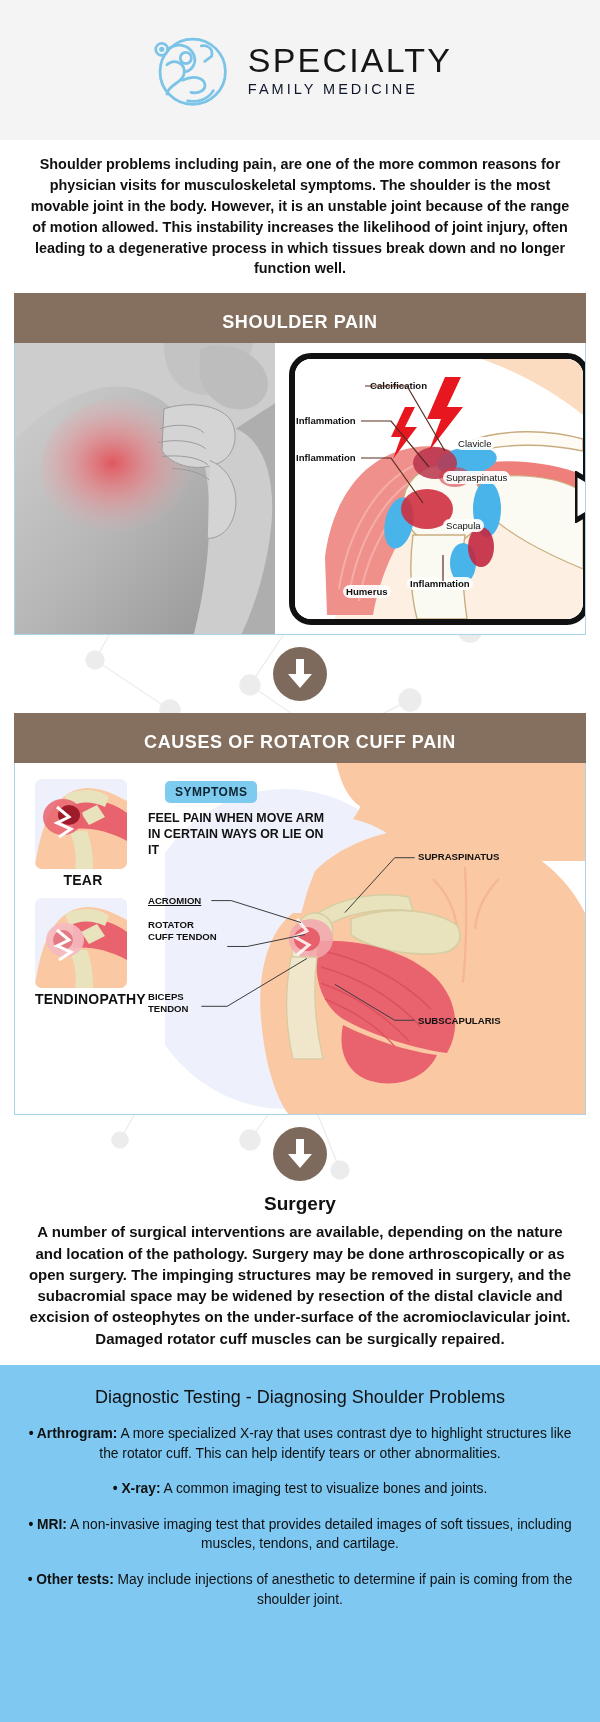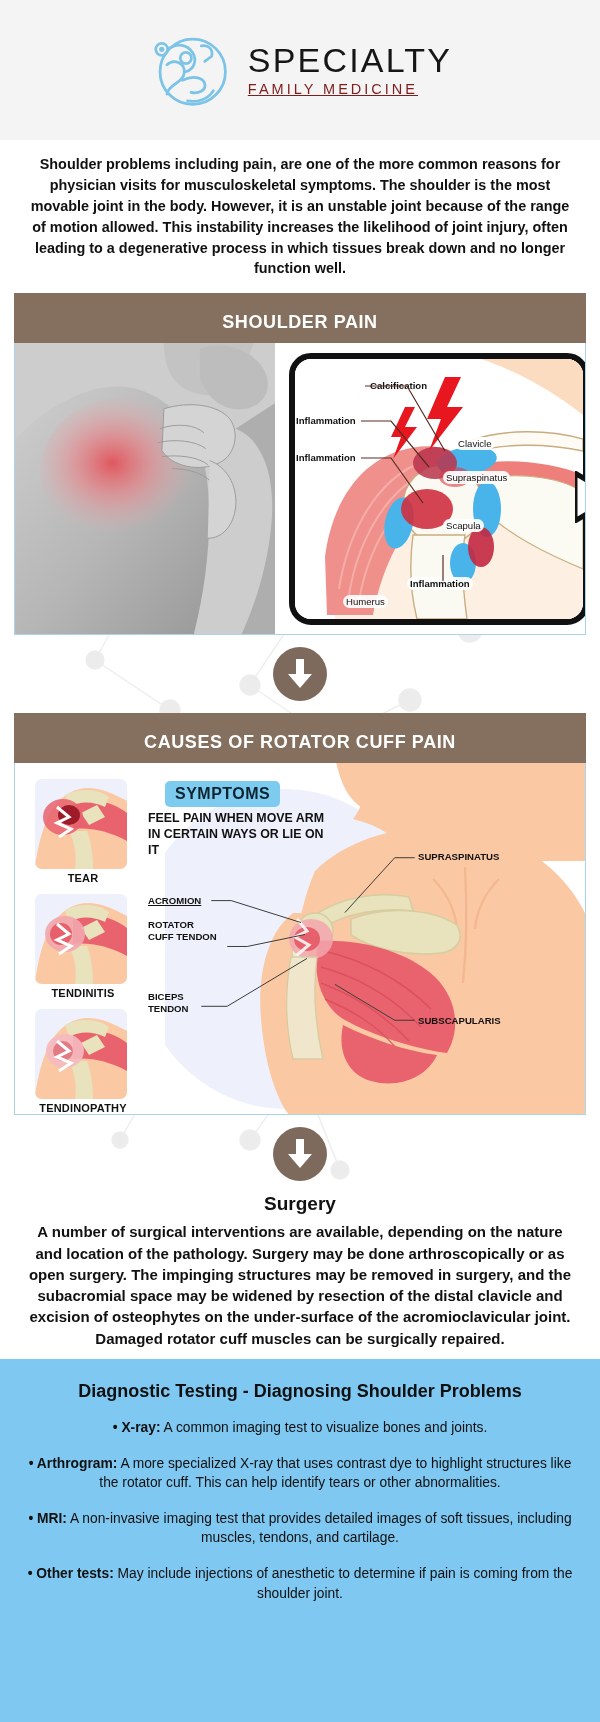--- a/index.html
+++ b/index.html
@@ -23,23 +23,22 @@
     display: flex; align-items: center; justify-content: center;
     gap: 14px;
   }
   .logo-mark { width: 86px; height: 86px; flex: 0 0 auto; }
   .logo-text { display:flex; flex-direction:column; justify-content:center; }
   .logo-title {
     font-size: 34px; letter-spacing: 2.2px; color:#161616; font-weight:400;
     line-height: 1.02;
   }
   .logo-sub {
-    font-size: 14.5px; letter-spacing: 3.0px; color:#7f1d1d; font-weight:400;
+    font-size: 14.5px; letter-spacing: 3.0px; color:#0f172a; font-weight:400;
     margin-top: 4px;
-    text-decoration: underline;
   }
 
   
   .intro {
     position:relative; z-index:2;
     padding: 14px 28px 14px 28px;
     text-align: center;
     font-size: 14.4px;
     line-height: 1.45;
     color: #111111;
@@ -103,52 +102,52 @@
   
   .rc-body { height: 352px; position:relative; background:#ffffff; }
   .rc-thumbs { position:absolute; left: 20px; top: 16px; width: 96px; }
   .rc-thumb { margin-bottom: 10px; }
   .rc-thumb-img {
     width: 92px; height: 90px; border-radius: 7px;
     background: linear-gradient(135deg,#eef1fb 0%, #f6f0f3 100%);
     position: relative; overflow:hidden;
   }
   .rc-thumb-cap {
-    text-align:center; font-size: 11px; font-weight:800; color:#111111;
+    text-align:center; font-size: 14px; font-weight:800; color:#111111;
     letter-spacing:.2px; margin-top: 3px;
   }
   .symptoms-pill {
     position:absolute; left: 150px; top: 18px;
     background: #7ecbf0; color:#0d2430;
-    font-size: 16px; font-weight: 800; letter-spacing:.5px;
+    font-size: 12px; font-weight: 800; letter-spacing:.5px;
     padding: 4px 10px; border-radius: 5px;
   }
   .symptoms-text {
     position:absolute; left: 133px; top: 48px; width: 180px;
     font-size: 12.4px; font-weight: 800; line-height: 1.28; color:#111111;
   }
   .rc-label {
     position:absolute; font-size: 9.6px; font-weight: 800; color:#111111;
     line-height: 1.25; white-space: pre-line;
   }
 
   
-  .surgery-wrap { position:relative; z-index:2; padding: 0 24px 10px 24px; text-align:center; }
+  .surgery-wrap { position:relative; z-index:2; padding: 0 24px 16px 24px; text-align:center; }
   .surgery-title { font-size: 19px; font-weight: 800; color:#111111; margin-bottom: 6px; }
   .surgery-text { font-size: 15px; line-height: 1.42; font-weight: 600; color:#111111; }
 
   
   .diag {
     position:relative; z-index:2;
     background: #7ec8f2;
     padding: 22px 26px 26px 26px;
     text-align:center;
     min-height: 440px;
   }
-  .diag-title { font-size: 18px; font-weight: 700; color:#101010; margin-bottom: 16px; }
+  .diag-title { font-size: 18px; font-weight: 400; color:#101010; margin-bottom: 16px; }
   .diag-item { font-size: 13.8px; line-height: 1.42; color:#101010; margin-bottom: 16px; font-weight:500; }
   .diag-item b { font-weight: 800; }
 </style>
 </head>
 <body>
 
 <div class="page">
 
   <svg class="bg-net" viewBox="0 0 600 1140" preserveAspectRatio="none">
     <g stroke="#ededed" stroke-width="1.4" fill="#ececec">
@@ -301,21 +300,21 @@
             <polygon class="bolt" points="150,18 132,60 146,60 134,92 168,48 152,48 166,18"></polygon>
             <polygon class="bolt" points="110,48 96,78 106,78 98,100 122,68 110,68 120,48"></polygon>
           </svg>
 
           <span class="sp-label bold" style="left:72px; top:20px;">Calcification</span>
           <span class="sp-label bold" style="left:-2px; top:55px;">Inflammation</span>
           <span class="sp-label bold" style="left:-2px; top:92px;">Inflammation</span>
           <span class="sp-label" style="left:160px; top:78px;">Clavicle</span>
           <span class="sp-label" style="left:148px; top:112px;">Supraspinatus</span>
           <span class="sp-label" style="left:148px; top:160px;">Scapula</span>
-          <span class="sp-label" style="left:48px; top:236px;">Humerus</span>
+          <span class="sp-label" style="left:48px; top:226px;font-weight:bold;">Humerus</span>
           <span class="sp-label bold" style="left:112px; top:218px;">Inflammation</span>
 
           <svg style="position:absolute;left:0;top:0;width:100%;height:100%;pointer-events:none" viewBox="0 0 288 260">
             <g stroke="#5a2a20" stroke-width="1.2" fill="none">
               <path d="M70 27 L 112 27 L 150 92"></path>
               <path d="M66 62 L 96 62 L 134 108"></path>
               <path d="M66 99 L 96 99 L 128 144"></path>
               <path d="M148 222 L 148 196"></path>
             </g>
           </svg>
@@ -401,36 +400,20 @@
         </div>
         <div class="rc-thumb">
           <div class="rc-thumb-img">
             <svg viewBox="0 0 92 90" style="width:100%;height:100%">
               <rect width="92" height="90" fill="#eef1fb"></rect>
               <path d="M0 86 C 6 50, 14 26, 34 14 C 52 4, 70 10, 92 22 L 92 90 L 0 90 Z" fill="#fbc8a4"></path>
               <path d="M38 24 C 56 18, 76 22, 92 34 L 92 62 C 74 52, 54 48, 38 50 Z" fill="#e8636e"></path>
               <path d="M30 16 C 46 8, 64 10, 74 18 L 70 28 C 58 22, 44 22, 34 28 Z" fill="#e8e2bd"></path>
               <path d="M46 34 L 62 26 L 70 38 L 54 46 Z" fill="#e8e2bd"></path>
               <path d="M34 52 C 40 64, 42 78, 40 90 L 58 90 C 58 76, 56 62, 52 52 Z" fill="#e8e2bd"></path>
-              <ellipse cx="30" cy="40" rx="20" ry="18" fill="#f2a6ad" opacity=".9"></ellipse>
-              <ellipse cx="26" cy="40" rx="11" ry="11" fill="#e4535f" opacity=".85"></ellipse>
-              <path d="M22 30 L 34 40 L 22 46 L 36 52 L 24 60" stroke="#ffffff" stroke-width="3" fill="none"></path>
-            </svg>
-          </div>
-          <div class="rc-thumb-cap">TENDINITIS</div>
-        </div>
-        <div class="rc-thumb">
-          <div class="rc-thumb-img">
-            <svg viewBox="0 0 92 90" style="width:100%;height:100%">
-              <rect width="92" height="90" fill="#eef1fb"></rect>
-              <path d="M0 86 C 6 50, 14 26, 34 14 C 52 4, 70 10, 92 22 L 92 90 L 0 90 Z" fill="#fbc8a4"></path>
-              <path d="M38 24 C 56 18, 76 22, 92 34 L 92 62 C 74 52, 54 48, 38 50 Z" fill="#e8636e"></path>
-              <path d="M30 16 C 46 8, 64 10, 74 18 L 70 28 C 58 22, 44 22, 34 28 Z" fill="#e8e2bd"></path>
-              <path d="M46 34 L 62 26 L 70 38 L 54 46 Z" fill="#e8e2bd"></path>
-              <path d="M34 52 C 40 64, 42 78, 40 90 L 58 90 C 58 76, 56 62, 52 52 Z" fill="#e8e2bd"></path>
               <ellipse cx="30" cy="42" rx="19" ry="17" fill="#f5b9bf" opacity=".9"></ellipse>
               <ellipse cx="28" cy="42" rx="10" ry="10" fill="#e06b76" opacity=".8"></ellipse>
               <path d="M22 32 L 34 42 L 22 48 L 36 54 L 24 62" stroke="#ffffff" stroke-width="3" fill="none"></path>
             </svg>
           </div>
           <div class="rc-thumb-cap">TENDINOPATHY</div>
         </div>
       </div>
 
       <div class="symptoms-pill">SYMPTOMS</div>
@@ -467,24 +450,24 @@
 
   <section class="surgery-wrap">
     <h2 class="surgery-title">Surgery</h2>
     <p class="surgery-text">A number of surgical interventions are available, depending on the nature and location of the pathology. Surgery may be done arthroscopically or as open surgery. The impinging structures may be removed in surgery, and the subacromial space may be widened by resection of the distal clavicle and excision of osteophytes on the under-surface of the acromioclavicular joint. Damaged rotator cuff muscles can be surgically repaired.</p>
   </section>
 
   <section class="diag">
     <h2 class="diag-title">Diagnostic Testing - Diagnosing Shoulder Problems</h2>
 
     <p class="diag-item">
-      <b>• X-ray:</b><span> A common imaging test to visualize bones and joints.</span>
+      <b>• Arthrogram:</b><span> A more specialized X-ray that uses contrast dye to highlight structures like the rotator cuff. This can help identify tears or other abnormalities.</span>
     </p>
     <p class="diag-item">
-      <b>• Arthrogram:</b><span> A more specialized X-ray that uses contrast dye to highlight structures like the rotator cuff. This can help identify tears or other abnormalities.</span>
+      <b>• X-ray:</b><span> A common imaging test to visualize bones and joints.</span>
     </p>
     <p class="diag-item">
       <b>• MRI:</b><span> A non-invasive imaging test that provides detailed images of soft tissues, including muscles, tendons, and cartilage.</span>
     </p>
     <p class="diag-item">
       <b>• Other tests:</b><span> May include injections of anesthetic to determine if pain is coming from the shoulder joint.</span>
     </p>
   </section>
 
 </div>

